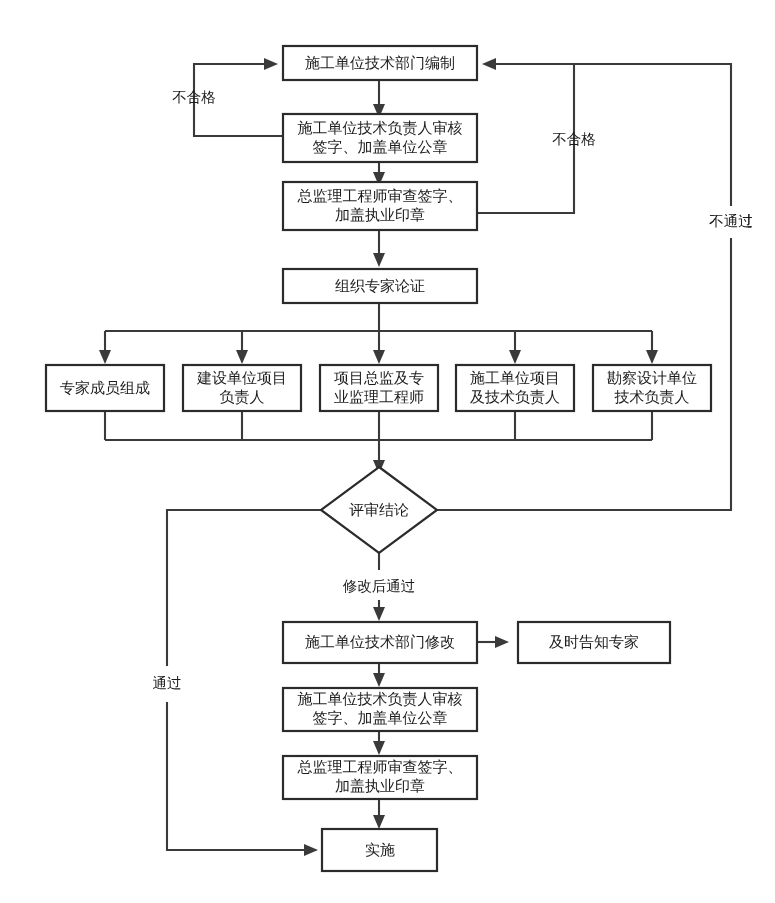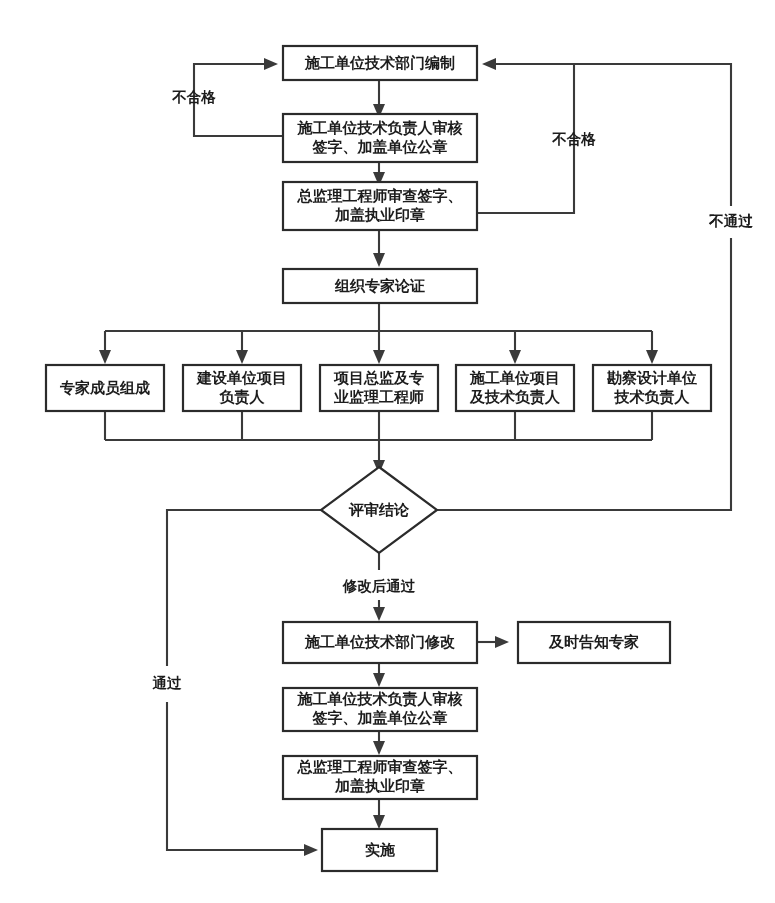--- a/index.html
+++ b/index.html
@@ -10,21 +10,20 @@
   body {
     width: 775px;
     height: 903px;
     font-family: "Liberation Sans", "DejaVu Sans", sans-serif;
     overflow: hidden;
   }
   #flowchart-root {
     position: relative;
     width: 775px;
     height: 903px;
-    font-weight: bold;
   }
   svg.chart-canvas {
     position: absolute;
     top: 0;
     left: 0;
     width: 775px;
     height: 903px;
   }
   .node-rect {
     fill: #ffffff;

